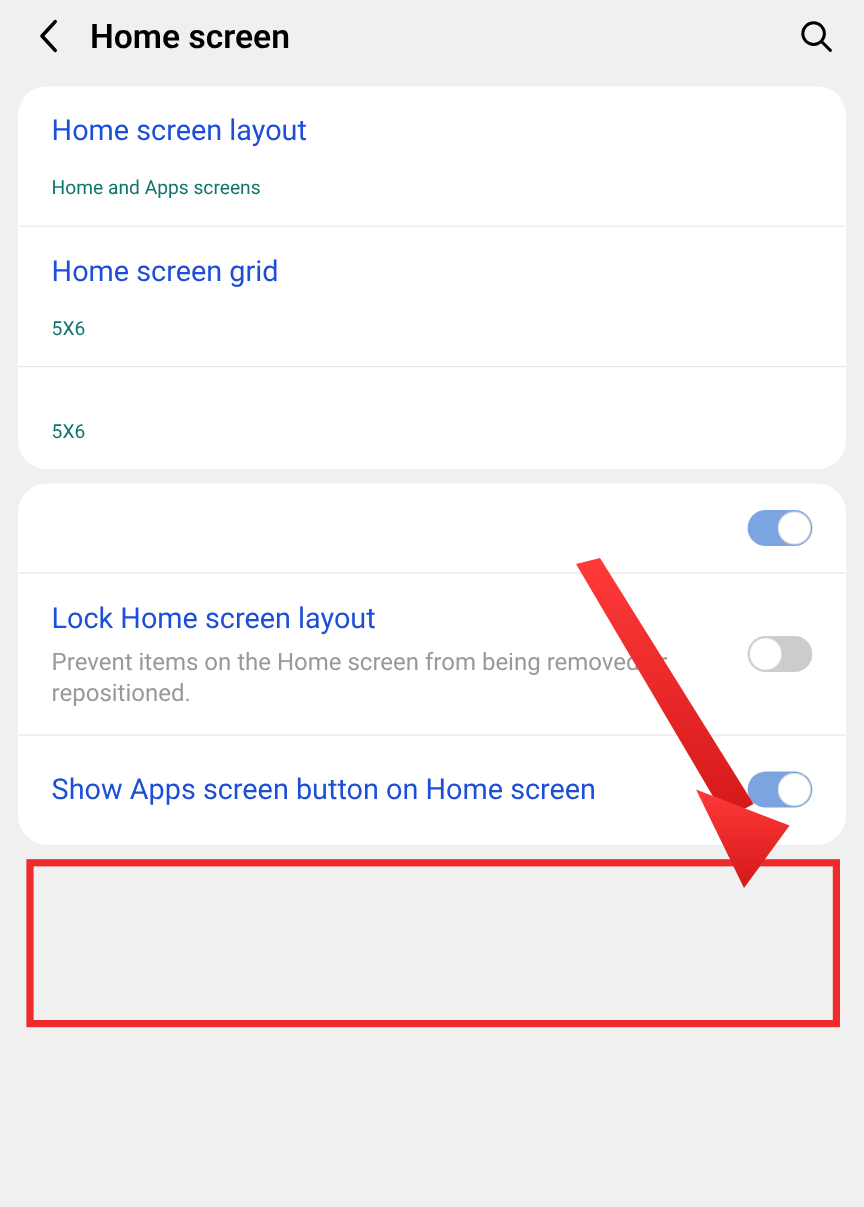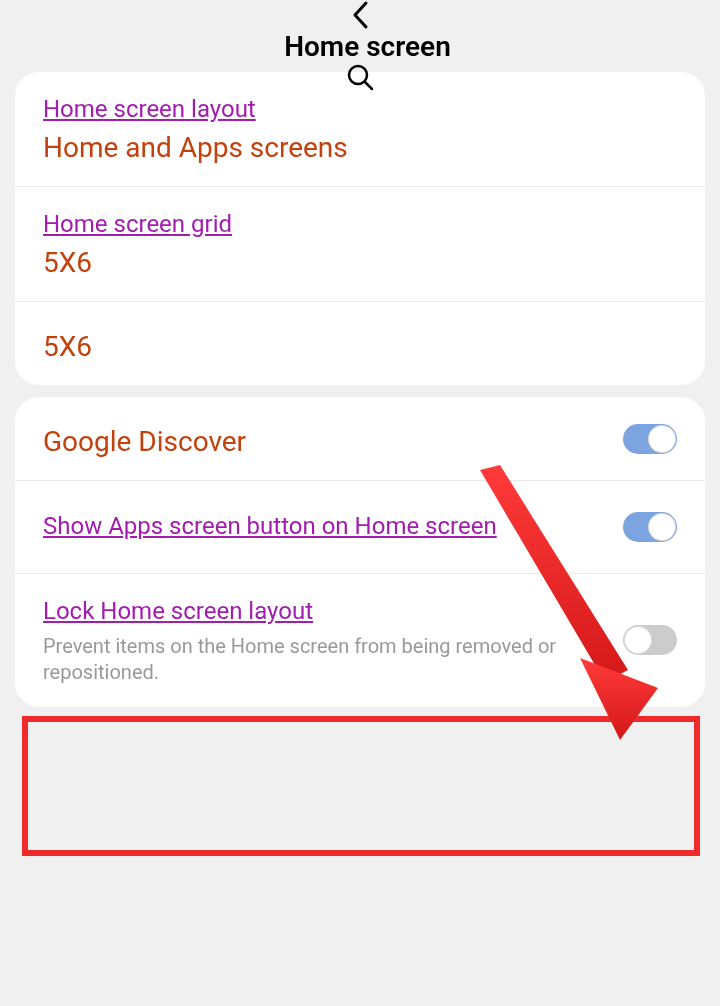--- a/index.html
+++ b/index.html
@@ -14,21 +14,20 @@
       height: 1006px;
       overflow: hidden;
       position: relative;
     }
     .header {
       display: flex;
       align-items: center;
       padding: 0 20px;
       height: 60px;
       background: #f0f0f0;
-      flex-direction: column;
     }
     .back-btn {
       width: 40px;
       height: 40px;
       display: flex;
       align-items: center;
       justify-content: center;
       cursor: pointer;
     }
     .header-title {
@@ -62,28 +61,27 @@
     }
     .item:last-child {
       border-bottom: none;
     }
     .item-text {
       flex: 1;
       padding-right: 20px;
     }
     .item-title {
       font-size: 24px;
-      color: #a21caf;
+      color: #1d4ed8;
       line-height: 1.3;
-      text-decoration: underline;
     }
     .item-subtitle {
-      font-size: 28px;
-      color: #c2410c;
-      margin-top: 6px;
+      font-size: 16px;
+      color: #0f766e;
+      margin-top: 22px;
     }
     .item-description {
       font-size: 20px;
       color: #999;
       margin-top: 6px;
       line-height: 1.3;
     }
     .toggle {
       width: 54px;
       height: 30px;
@@ -157,40 +155,39 @@
   <div class="item">
     <div class="item-text">
       <div class="item-subtitle">5X6</div>
     </div>
   </div>
 </div>
 
 <div class="card">
   <div class="item">
     <div class="item-text">
-      <div class="item-subtitle">Google Discover</div>
     </div>
     <div class="toggle on">
       <div class="toggle-knob"></div>
     </div>
   </div>
-  <div class="item" style="padding-top:30px;padding-bottom:30px;">
-    <div class="item-text">
-      <div class="item-title">Show Apps screen button on Home screen</div>
-    </div>
-    <div class="toggle on">
-      <div class="toggle-knob"></div>
-    </div>
-  </div>
   <div class="item">
     <div class="item-text">
       <div class="item-title">Lock Home screen layout</div>
       <div class="item-description">Prevent items on the Home screen from being removed or repositioned.</div>
     </div>
     <div class="toggle off">
+      <div class="toggle-knob"></div>
+    </div>
+  </div>
+  <div class="item" style="padding-top:30px;padding-bottom:30px;">
+    <div class="item-text">
+      <div class="item-title">Show Apps screen button on Home screen</div>
+    </div>
+    <div class="toggle on">
       <div class="toggle-knob"></div>
     </div>
   </div>
 </div>
 
 <div class="annotation-box" style="left:22px; top:716px; width:678px; height:140px;"></div>
 
 <svg class="annotation-arrow" style="left:460px; top:460px; width:200px; height:280px;" viewBox="0 0 200 280">
   <defs>
     <linearGradient id="arrG" x1="0" y1="0" x2="0" y2="1">

